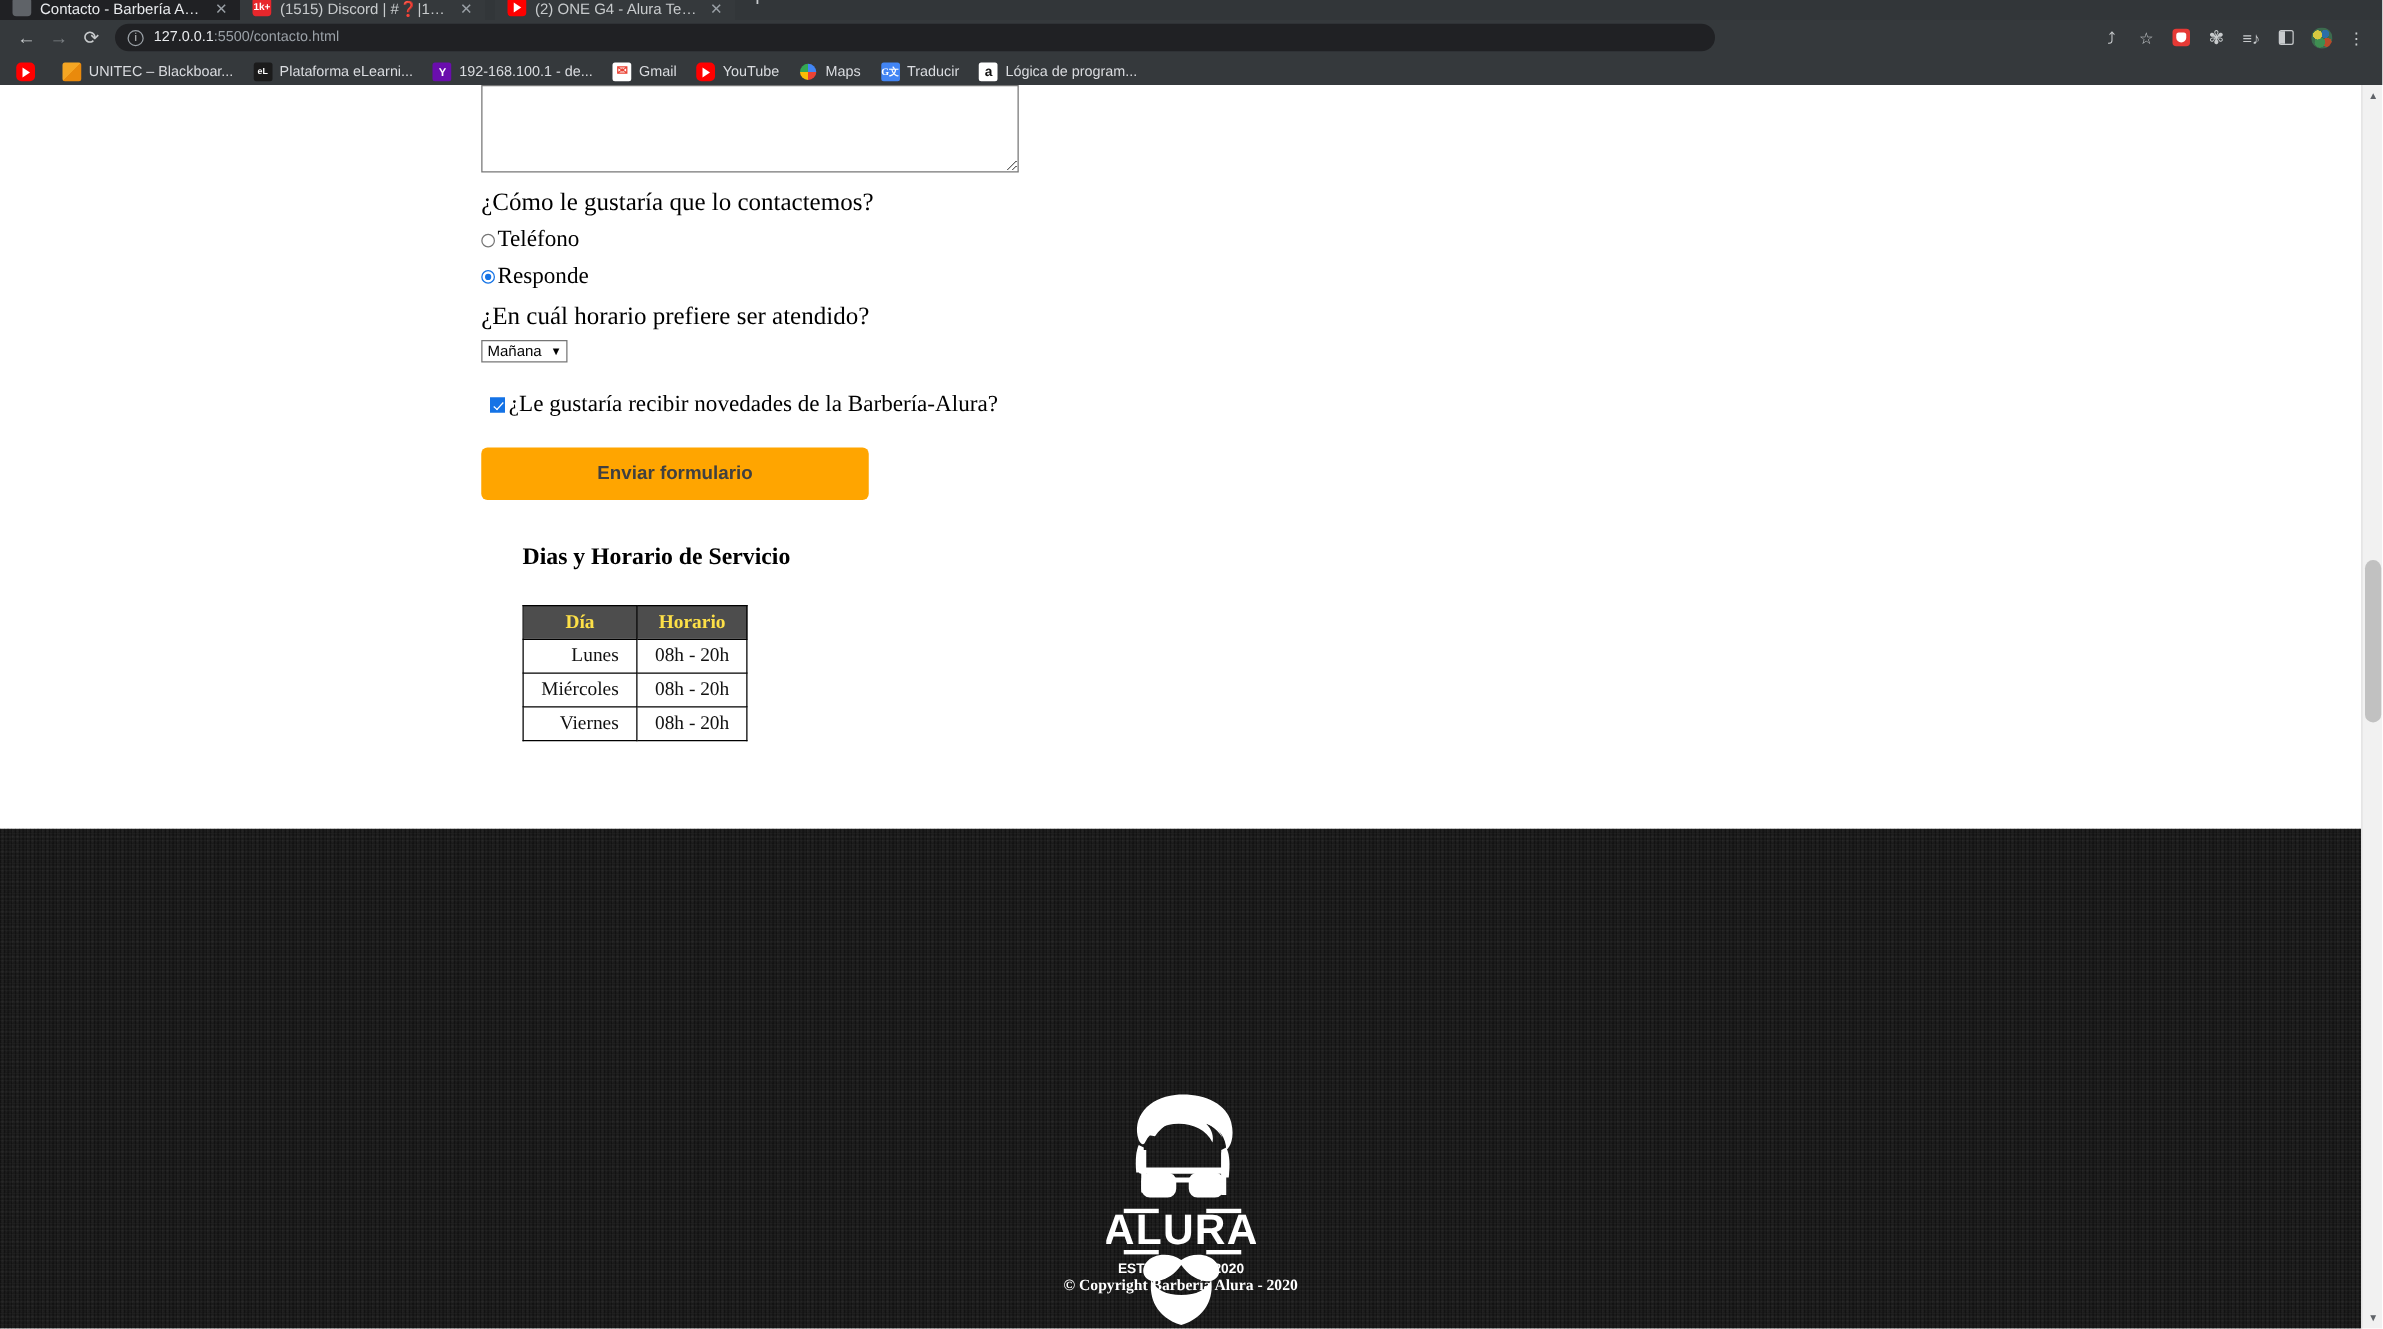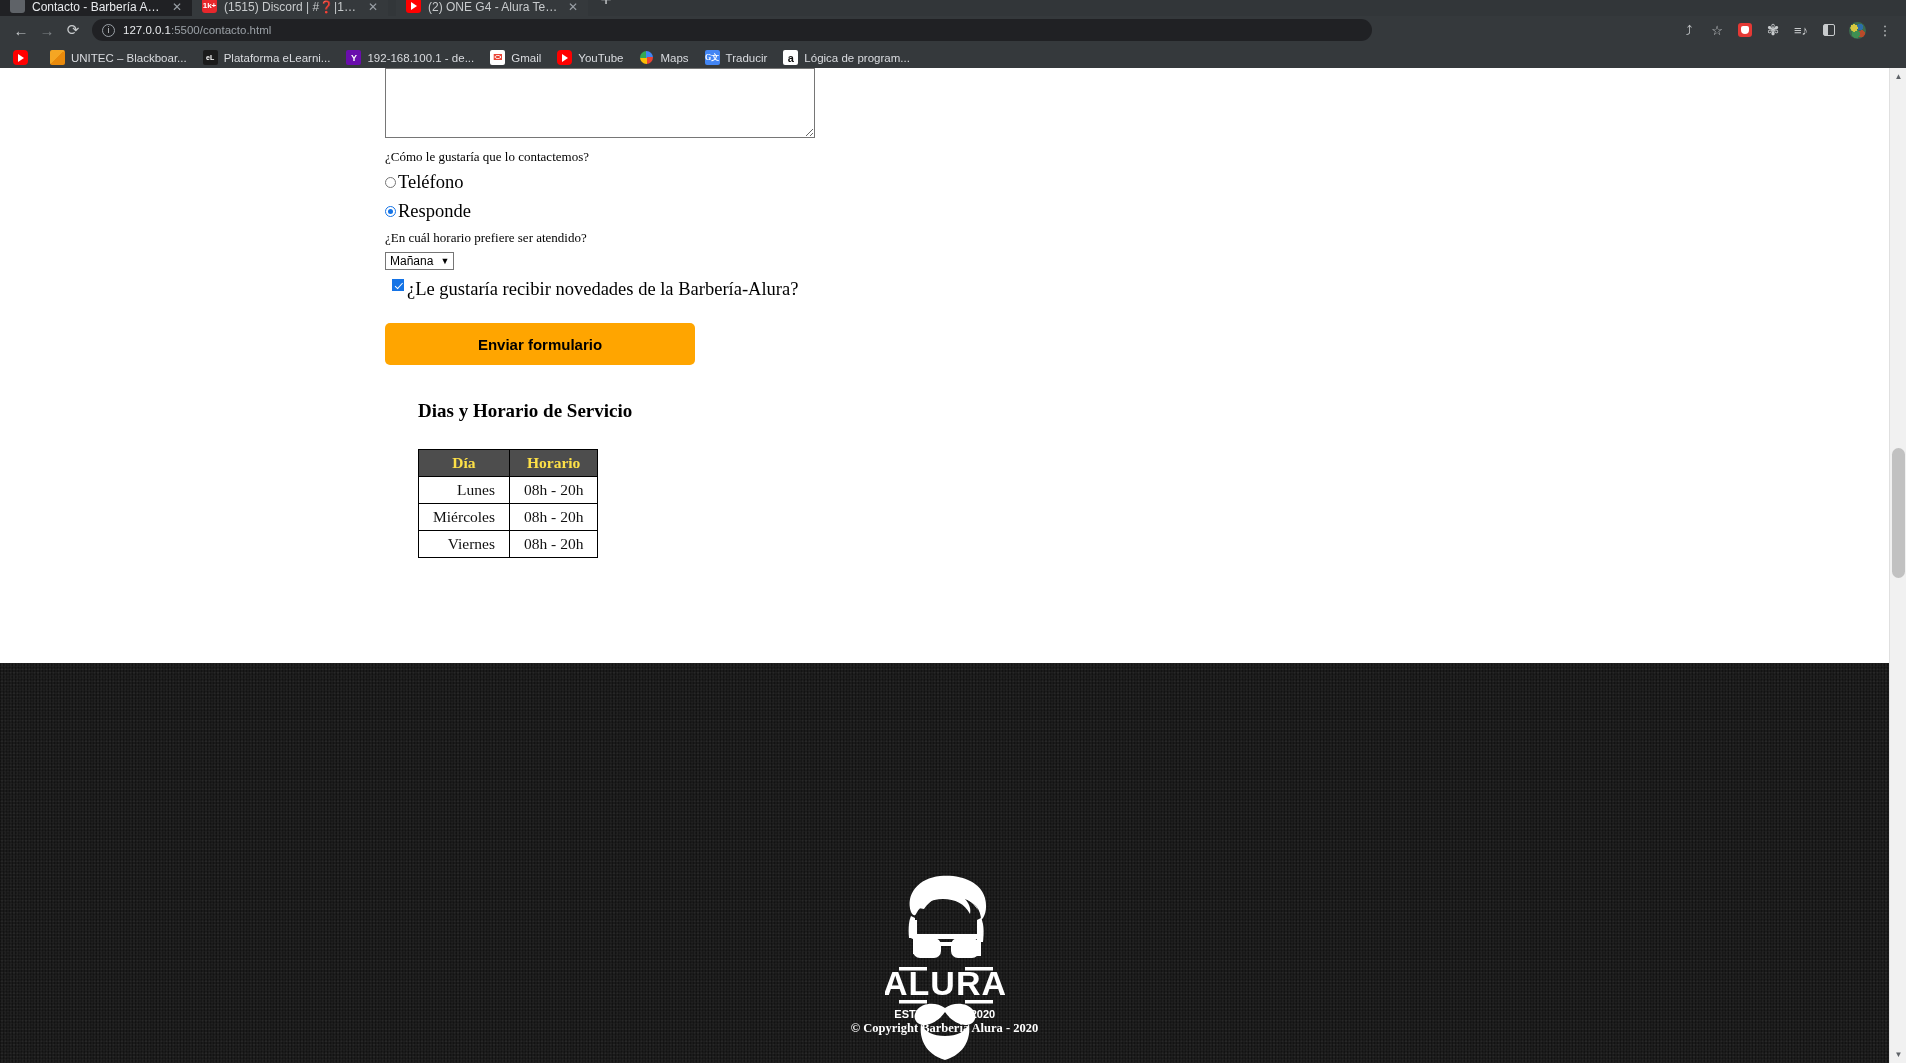--- a/index.html
+++ b/index.html
@@ -128,54 +128,54 @@
   .page {
     font-family: "Liberation Serif", serif;
     color: #000;
   }
   .form-area { padding-left: 385px; }
 
   .textarea-box {
     width: 430px; height: 70px; border: 1px solid #767676; background: #fff;
     margin-top: 0;
   }
-  .q-label { font-size: 13px; line-height: 1.35; margin-top: 6px; }
+  .q-label { font-size: 20px; line-height: 1.35; margin-top: 6px; }
 
   .radio-row { display: flex; align-items: center; font-size: 18.5px;
     line-height: 1.35; margin-top: 4px; }
   .radio {
     width: 11px; height: 11px; border-radius: 50%; border: 1px solid #767676;
     background: #fff; margin-right: 2px; flex: 0 0 11px; position: relative;
   }
   .radio.checked { border-color: #1473e6; background: #fff; }
   .radio.checked::after { content: ""; position: absolute; inset: 2px;
     border-radius: 50%; background: #1473e6; }
 
   .select-box {
     display: inline-flex; align-items: center; gap: 7px;
     border: 1px solid #767676; background: #fff; height: 18px;
     padding: 0 4px; font-family: "Liberation Sans", sans-serif; font-size: 12px;
     margin-top: 5px; color: #000;
   }
   .select-caret { font-size: 9px; }
 
-  .check-row { display: flex; font-size: 18.5px;
-    margin-top: 9px; margin-left: 7px; }
+  .check-row { display: flex; align-items: center; font-size: 18.5px;
+    margin-top: 24px; margin-left: 7px; }
   .checkbox {
     width: 12px; height: 12px; background: #1473e6; border: 1px solid #1473e6;
     margin-right: 3px; flex: 0 0 12px; position: relative;
   }
   .checkbox::after {
     content: ""; position: absolute; left: 3.5px; top: 1px;
     width: 3px; height: 6.5px; border: solid #fff;
     border-width: 0 1.8px 1.8px 0; transform: rotate(42deg);
   }
 
   .submit-btn {
-    width: 310px; height: 42px; background: #ffa500; border: none; color: #000000;
+    width: 310px; height: 42px; background: #ffa500; border: none; color: #404040;
     font-family: "Liberation Sans", sans-serif; font-weight: bold; font-size: 15px;
     border-radius: 5px; margin-top: 23px; cursor: pointer;
   }
 
   .table-title {
     font-size: 19px; font-weight: bold; margin-top: 35px; margin-left: 33px;
   }
   .sched-table {
     border-collapse: collapse; margin-top: 27px; margin-left: 33px;
     font-size: 15.5px;

